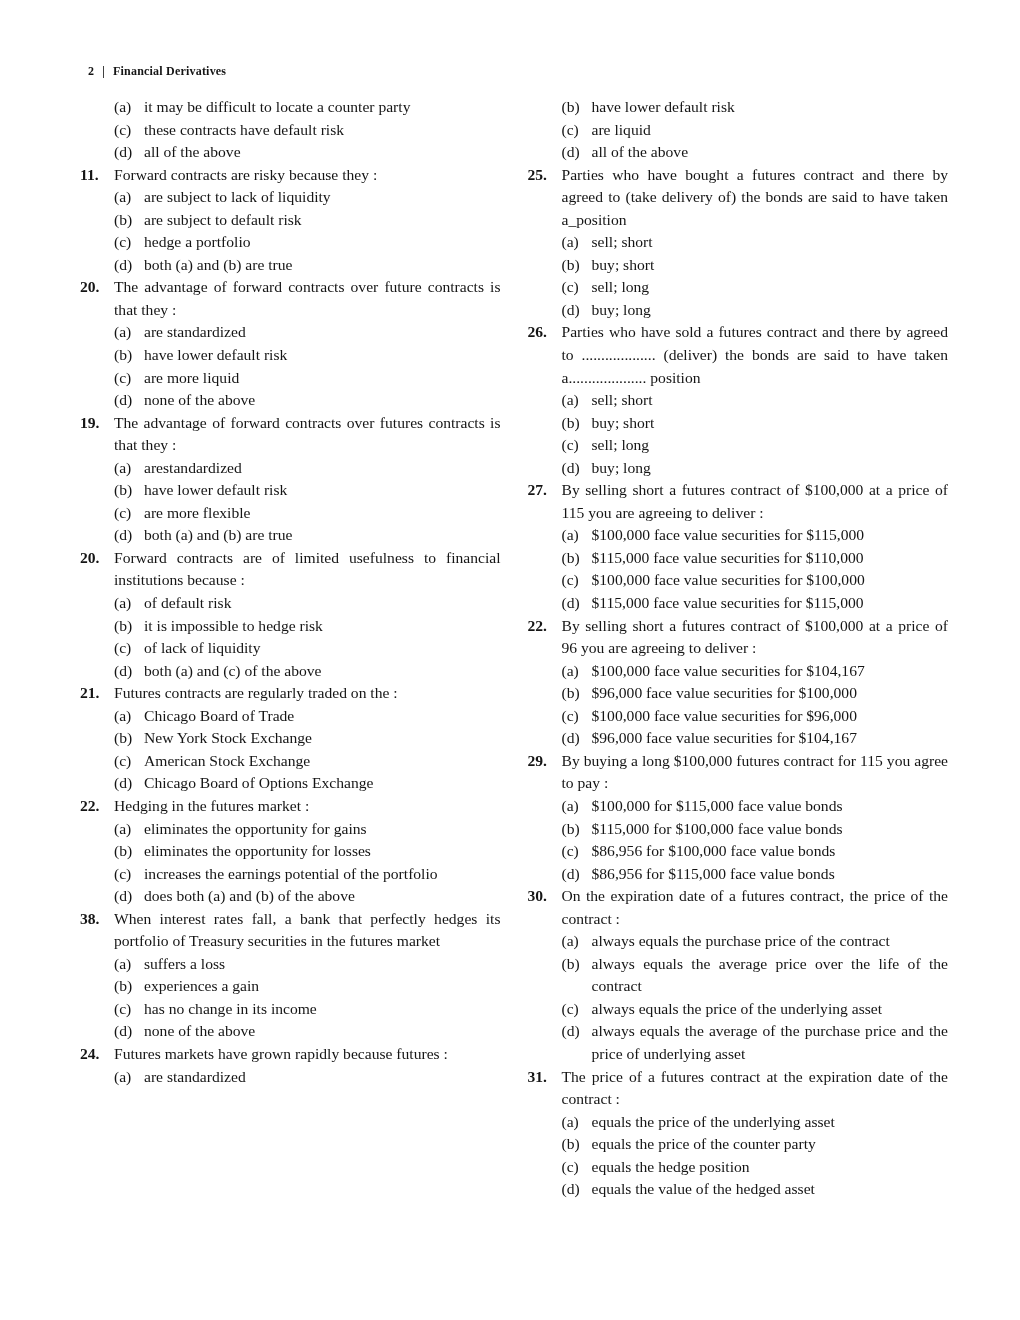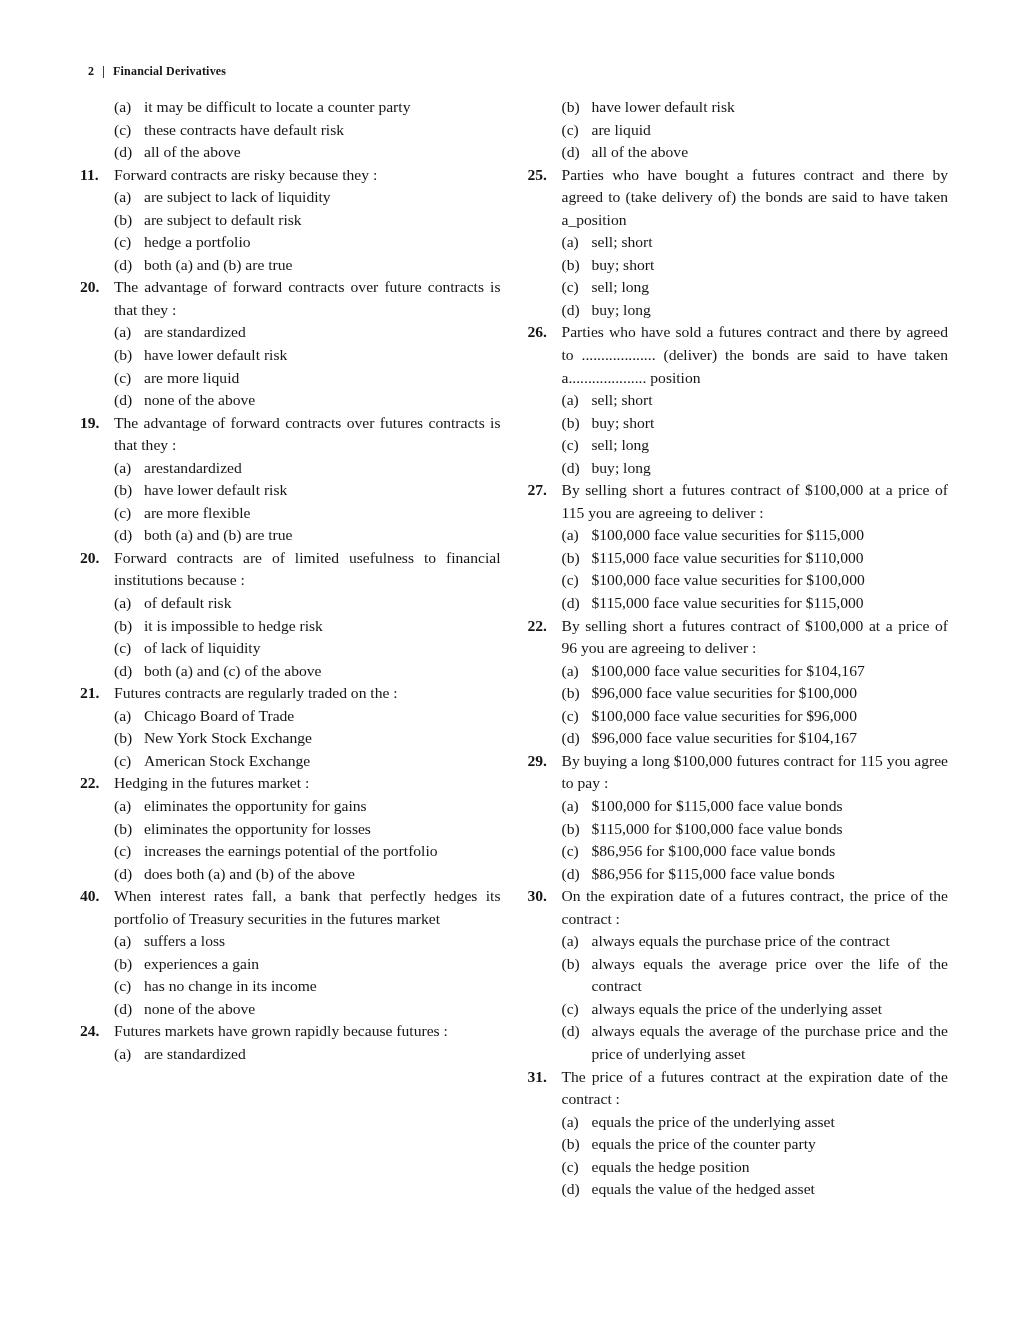--- a/index.html
+++ b/index.html
@@ -89,30 +89,31 @@
           <div class="option"><span class="opt-label">(a)</span>of default risk</div>
           <div class="option"><span class="opt-label">(b)</span>it is impossible to hedge risk</div>
           <div class="option"><span class="opt-label">(c)</span>of lack of liquidity</div>
           <div class="option"><span class="opt-label">(d)</span>both (a) and (c) of the above</div>
         </div>
         <div class="question">
           <div class="q-text"><span class="q-num">21.</span>Futures contracts are regularly traded on the :</div>
           <div class="option"><span class="opt-label">(a)</span>Chicago Board of Trade</div>
           <div class="option"><span class="opt-label">(b)</span>New York Stock Exchange</div>
           <div class="option"><span class="opt-label">(c)</span>American Stock Exchange</div>
+          <div class="option"><span class="opt-label">(d)</span>Chicago Board of Options Exchange</div>
         </div>
         <div class="question">
           <div class="q-text"><span class="q-num">22.</span>Hedging in the futures market :</div>
           <div class="option"><span class="opt-label">(a)</span>eliminates the opportunity for gains</div>
           <div class="option"><span class="opt-label">(b)</span>eliminates the opportunity for losses</div>
           <div class="option"><span class="opt-label">(c)</span>increases the earnings potential of the portfolio</div>
           <div class="option"><span class="opt-label">(d)</span>does both (a) and (b) of the above</div>
         </div>
         <div class="question">
-          <div class="q-text"><span class="q-num">40.</span>When interest rates fall, a bank that perfectly hedges its portfolio of Treasury securities in the futures market</div>
+          <div class="q-text"><span class="q-num">38.</span>When interest rates fall, a bank that perfectly hedges its portfolio of Treasury securities in the futures market</div>
           <div class="option"><span class="opt-label">(a)</span>suffers a loss</div>
           <div class="option"><span class="opt-label">(b)</span>experiences a gain</div>
           <div class="option"><span class="opt-label">(c)</span>has no change in its income</div>
           <div class="option"><span class="opt-label">(d)</span>none of the above</div>
         </div>
         <div class="question">
           <div class="q-text"><span class="q-num">24.</span>Futures markets have grown rapidly because futures :</div>
           <div class="option"><span class="opt-label">(a)</span>are standardized</div>
         </div>
       </div>

